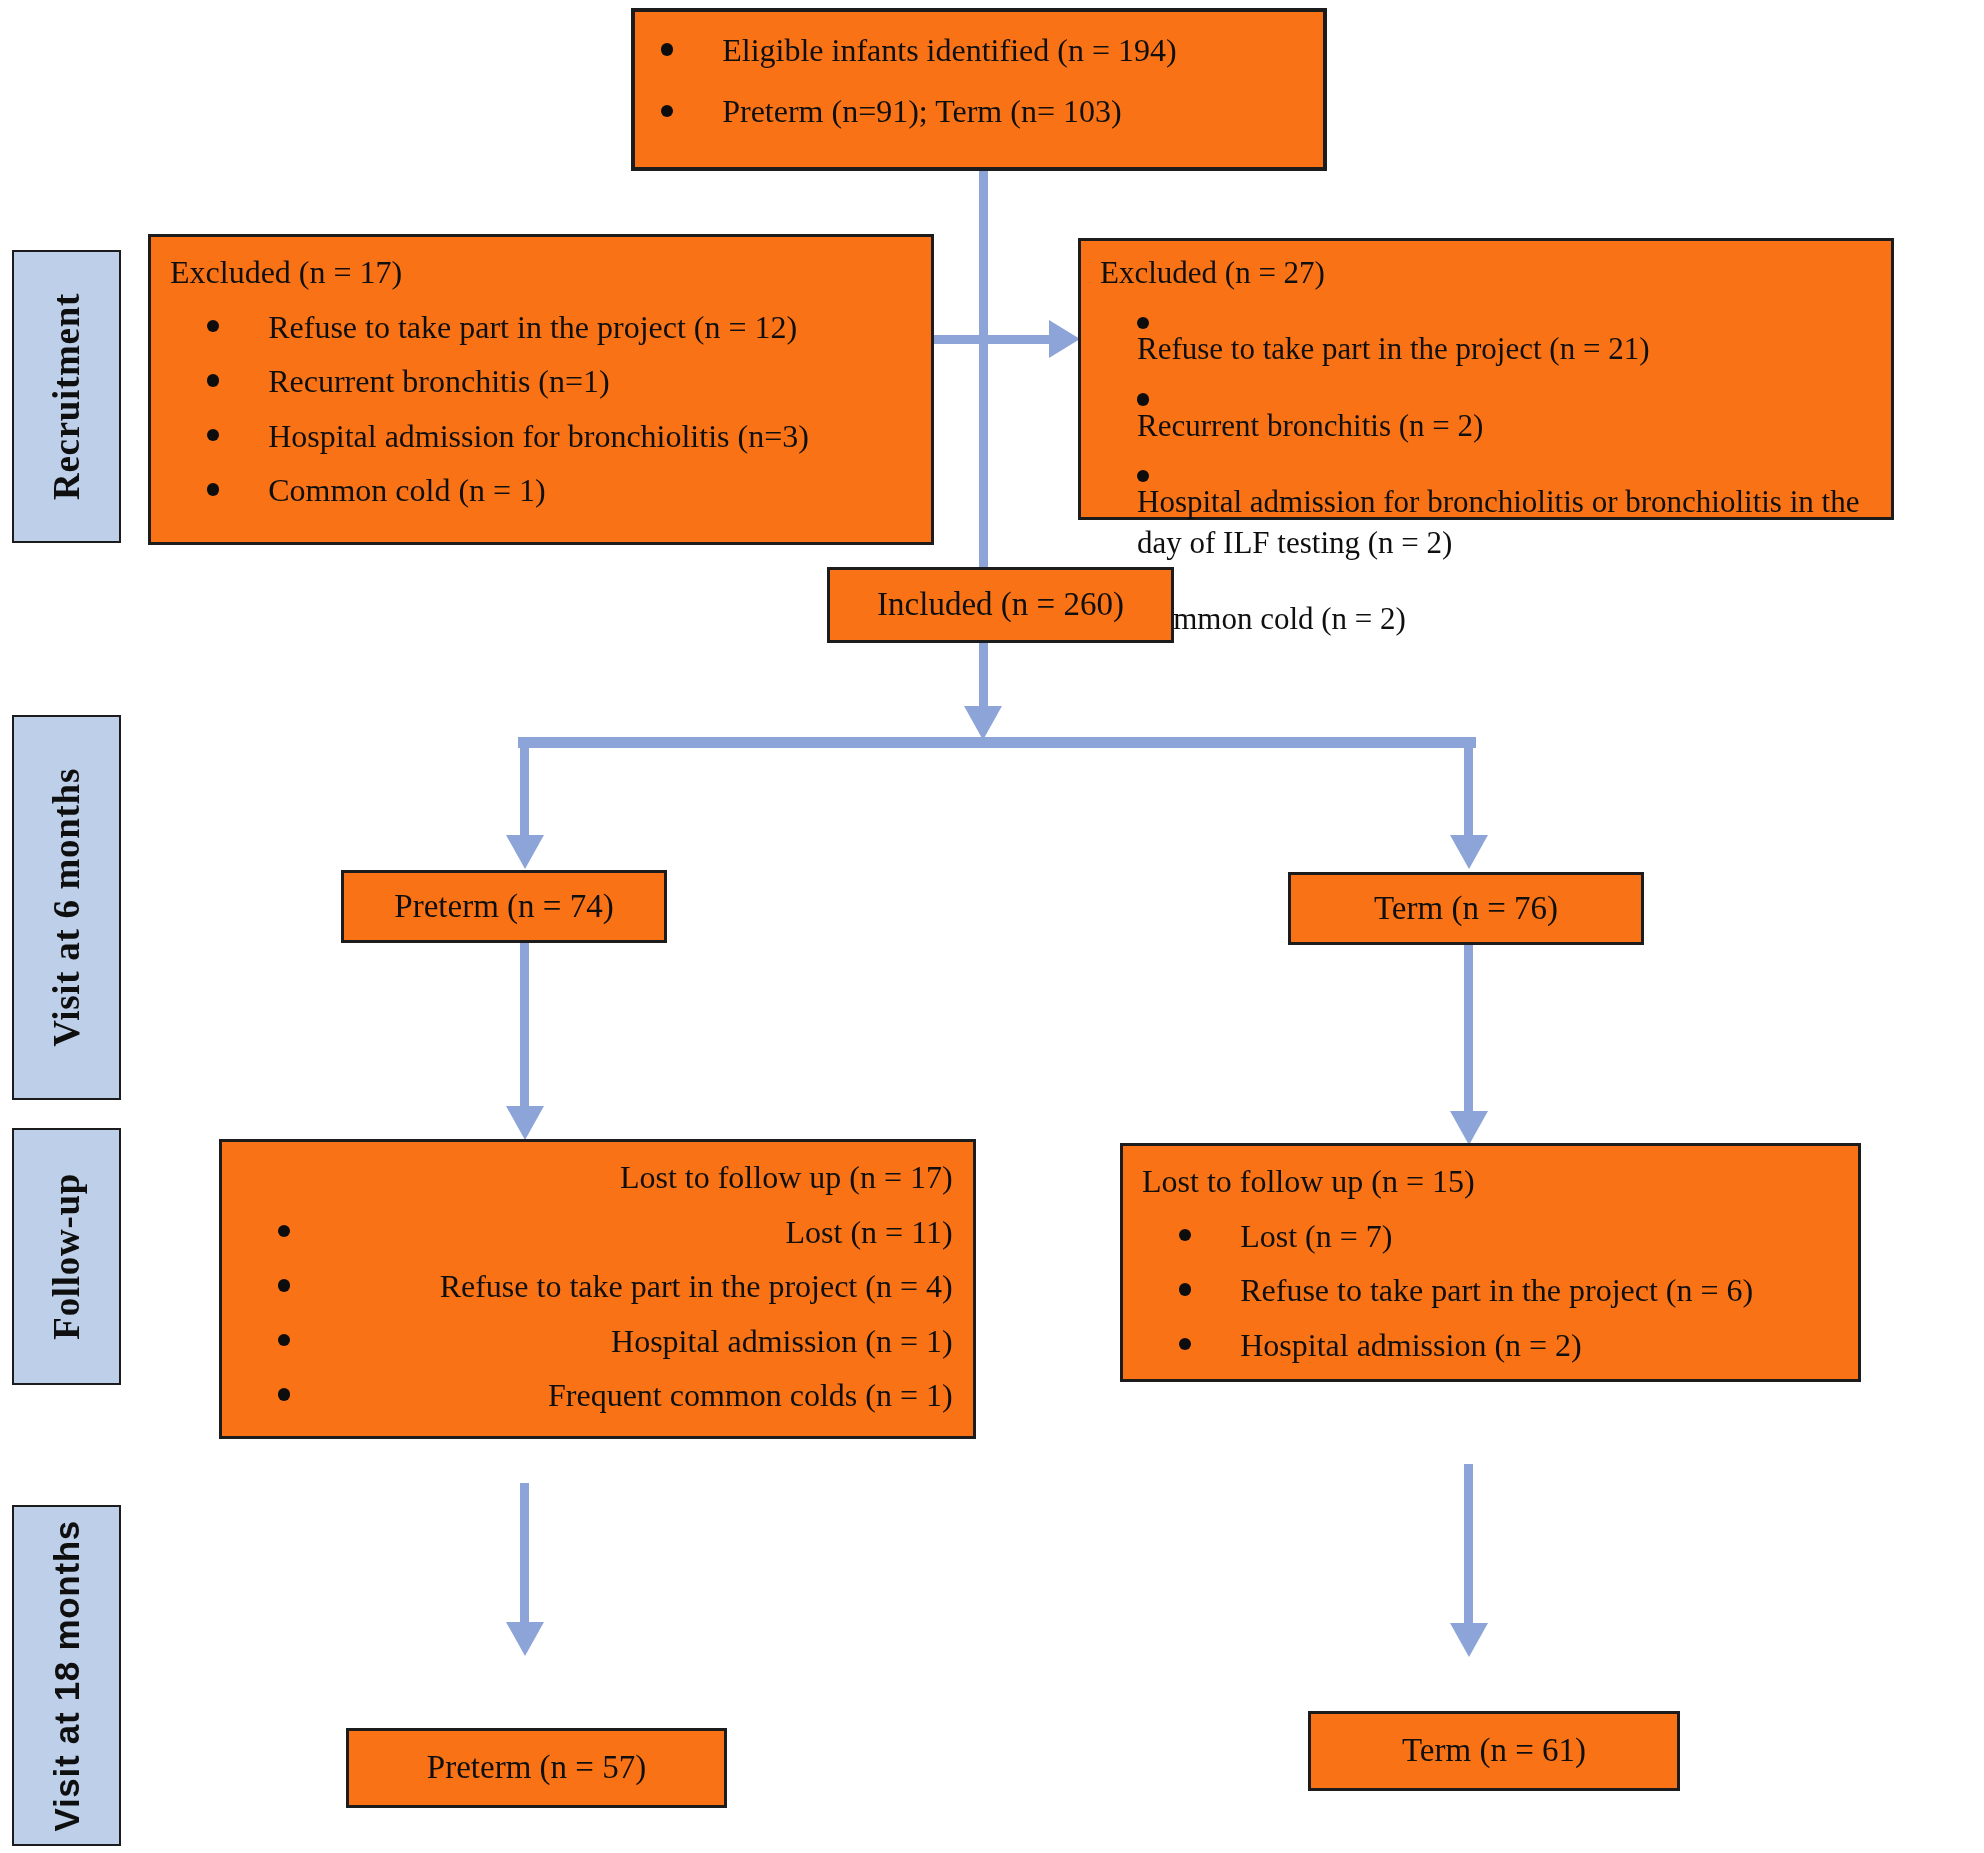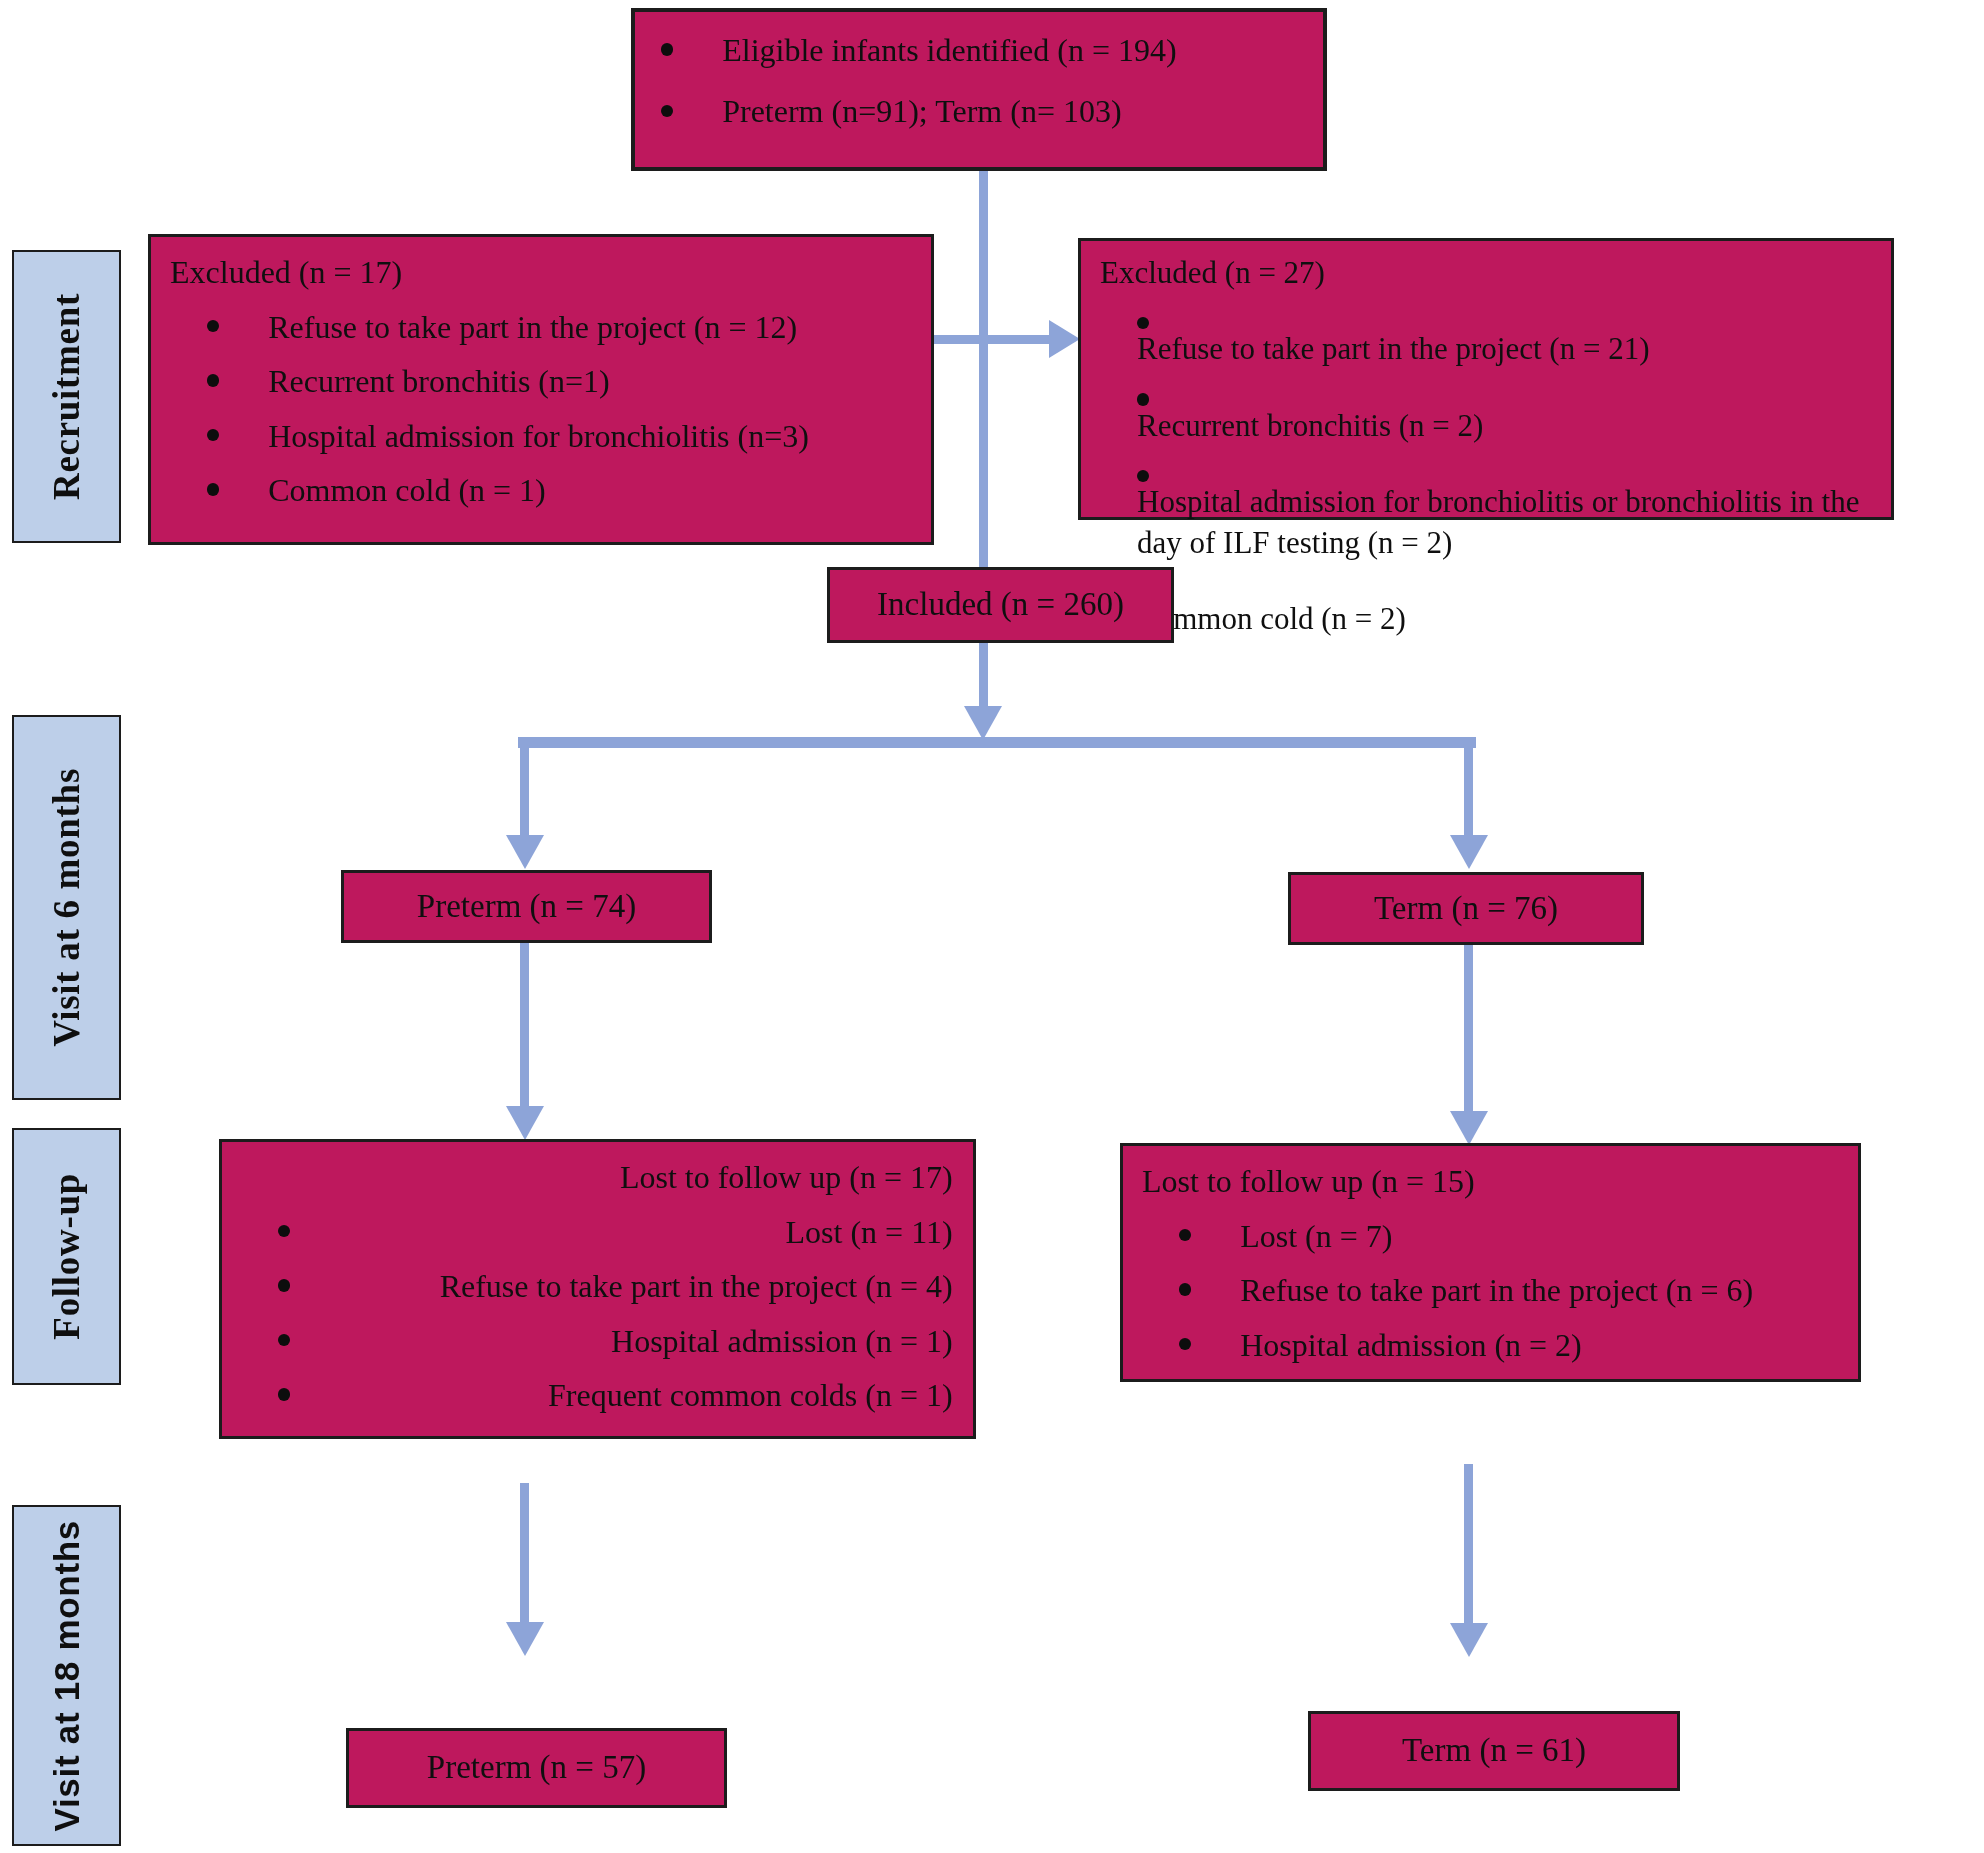--- a/index.html
+++ b/index.html
@@ -13,21 +13,21 @@
     position:relative;
     width:1985px;
     height:1853px;
     background:#ffffff;
     font-family:"Liberation Serif", serif;
     color:var(--text);
   }
   
   .box{
     position:absolute;
-    background:#be185d;
+    background:#f97316;
     border:3.4px solid var(--box-border);
     box-sizing:border-box;
     font-size:32px;
     line-height:1.45;
   }
   .center-box{
     display:flex;
     align-items:center;
     justify-content:center;
     font-size:33px;
@@ -191,21 +191,21 @@
         <span class="dot"></span>
         <span class="bullet-text">Common cold (n = 2)</span>
       </div>
     </div>
   </div>
 
   <div class="box center-box" style="left:827px;top:567px;width:347px;height:76px;">
     <span>Included (n = 260)</span>
   </div>
 
-  <div class="box center-box" style="left:341px;top:870px;width:371px;height:73px;align-items:center;">
+  <div class="box center-box" style="left:341px;top:870px;width:326px;height:73px;align-items:center;">
     <span>Preterm (n = 74)</span>
   </div>
   <div class="box center-box" style="left:1288px;top:872px;width:356px;height:73px;">
     <span>Term (n = 76)</span>
   </div>
 
   <div class="box pad" style="left:219px;top:1139px;width:757px;height:300px;text-align:right;">
     <div class="box-title">Lost to follow up (n = 17)</div>
     <div class="bullets">
       <div class="bullet-row">

